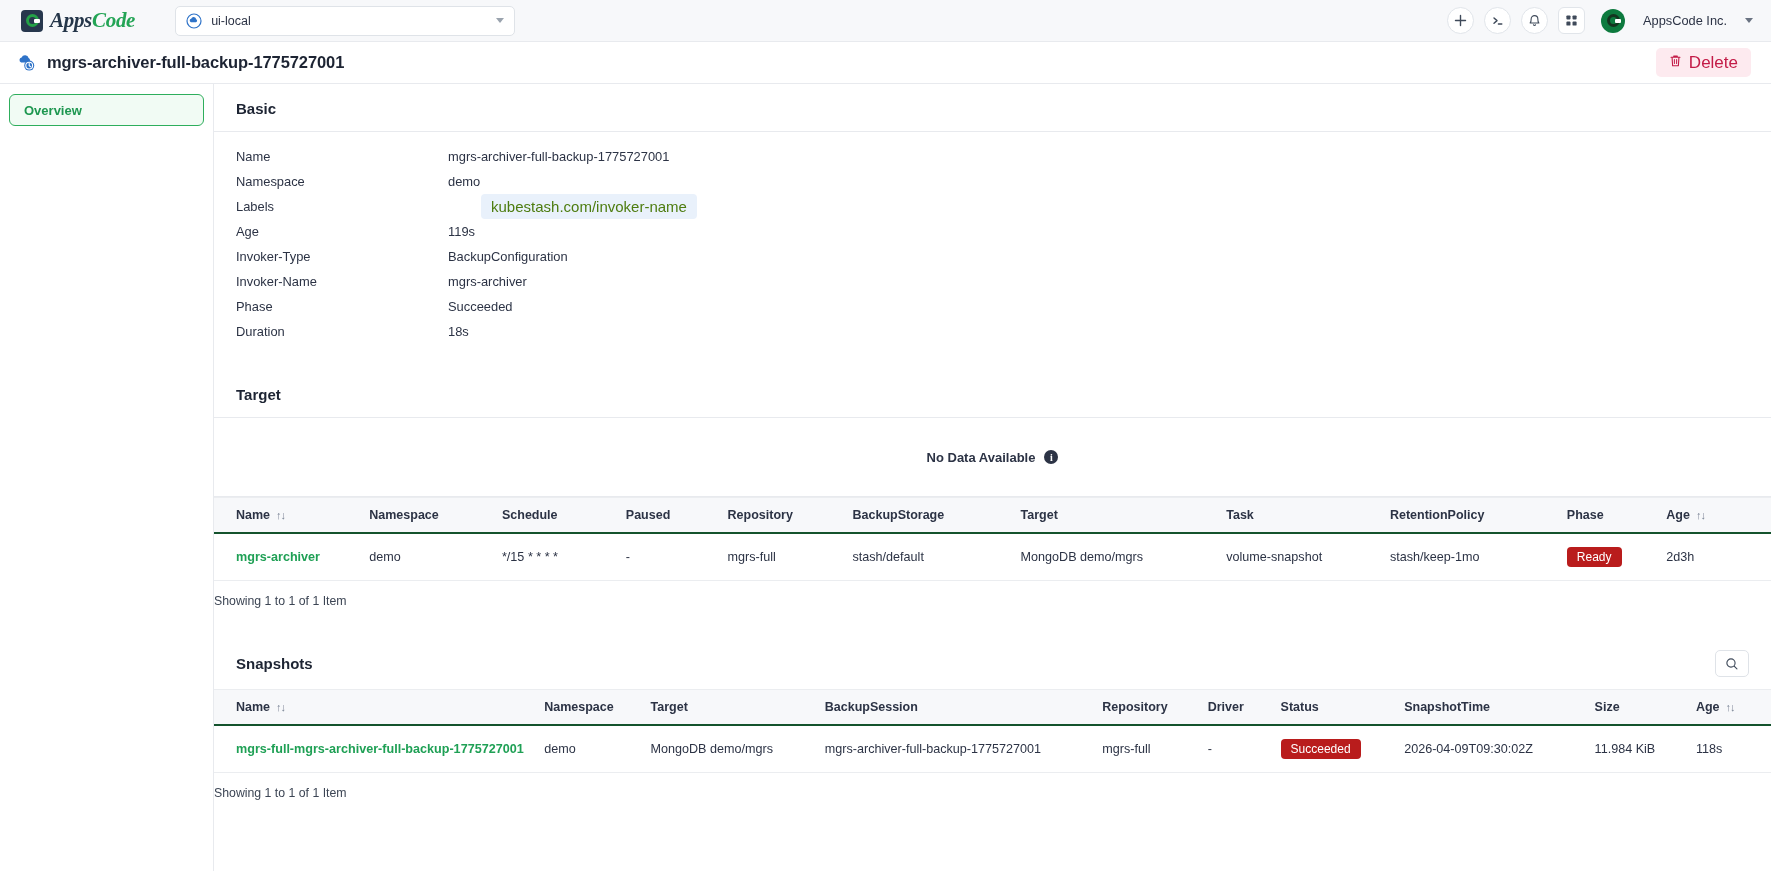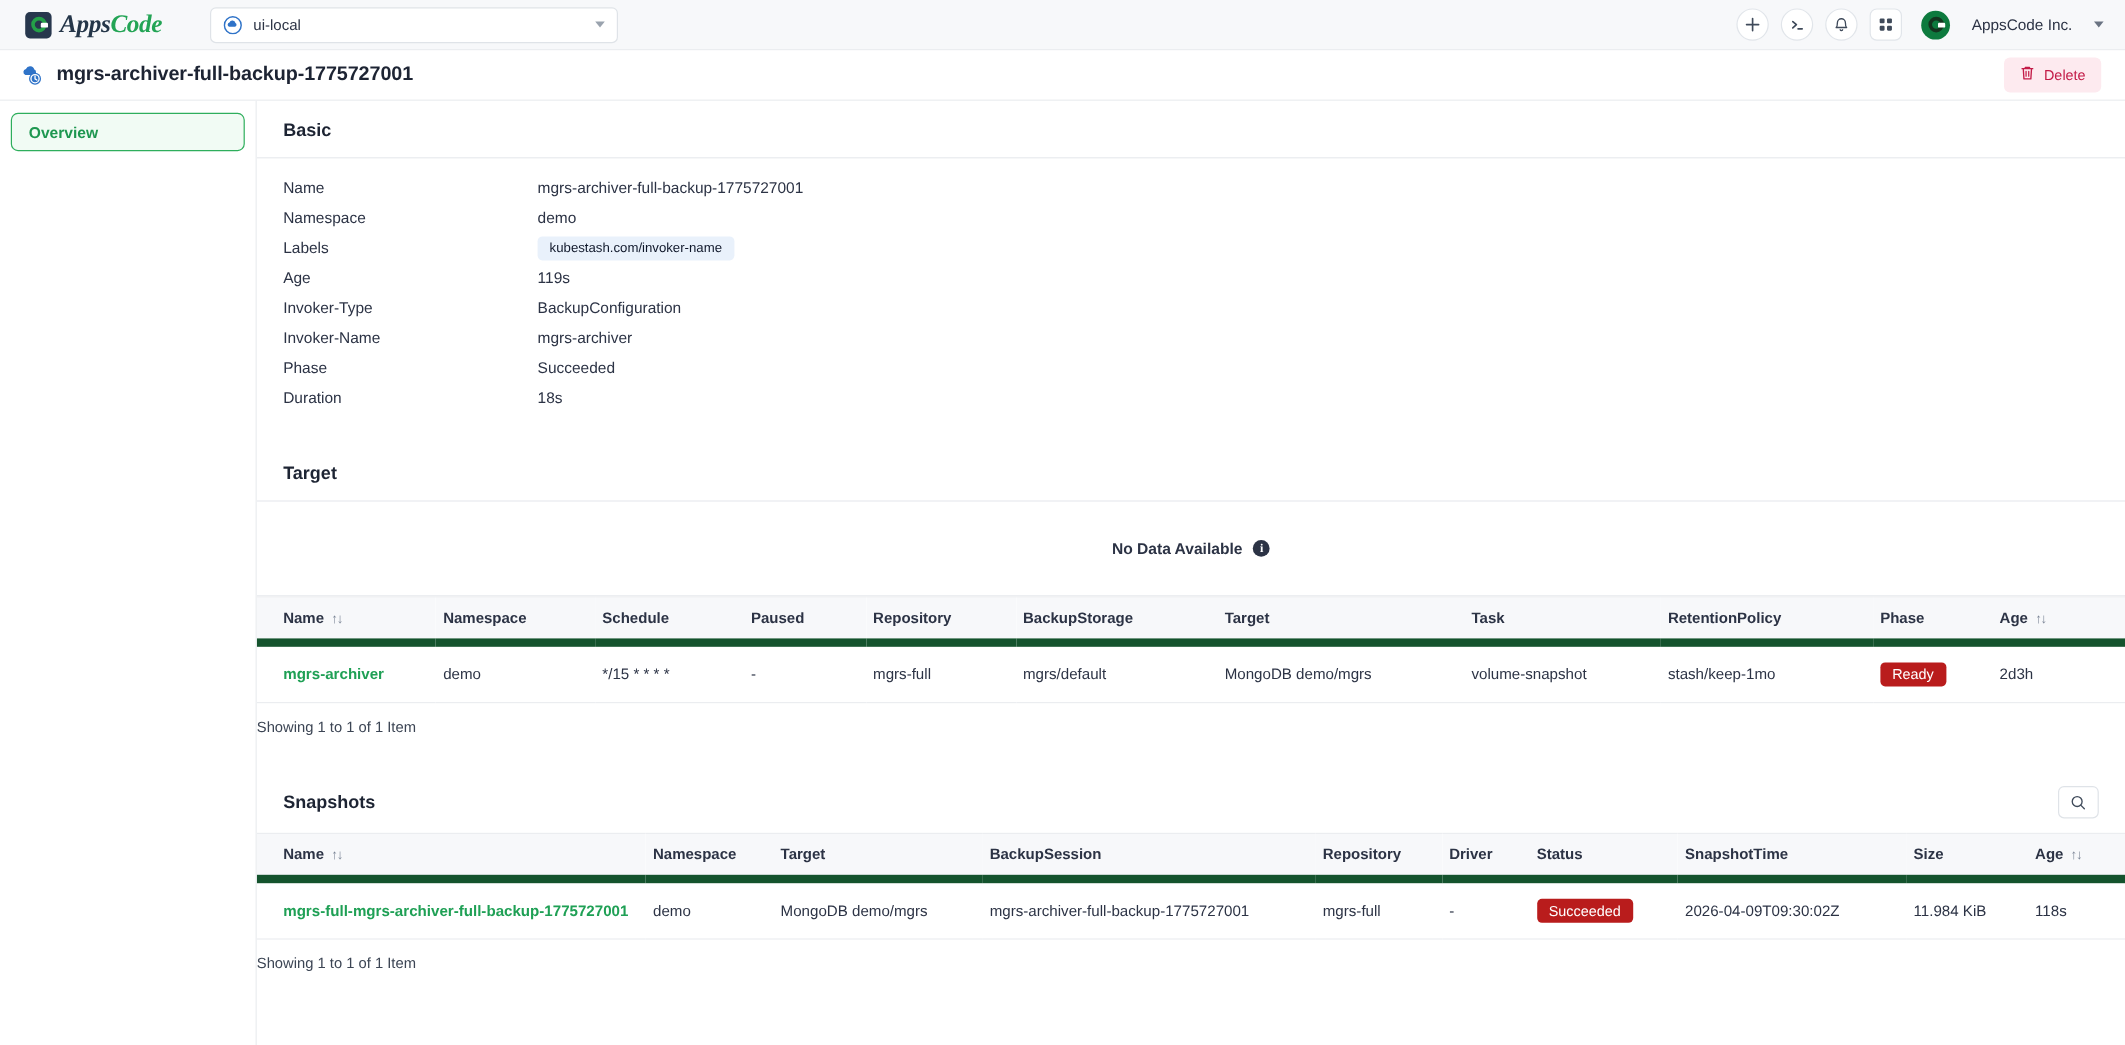--- a/index.html
+++ b/index.html
@@ -99,21 +99,21 @@
     background: #ffffff;
   }
   .ph-icon { width: 22px; height: 22px; margin-right: 9px; display: flex; align-items: center; justify-content: center; }
   .ph-title { font-size: 16.5px; font-weight: 700; color: #1d2433; letter-spacing: -0.1px; }
   .ph-spacer { flex: 1; }
   .delete-btn {
     display: flex; align-items: center; gap: 7px;
     background: #fdeaef; color: #c31b47;
     border: none; border-radius: 5px;
     height: 29px; padding: 0 13px;
-    font-size: 12px; font-family: inherit; cursor: pointer;
+    font-size: 17px; font-family: inherit; cursor: pointer;
   }
 
   
   .body-wrap { display: flex; height: calc(871px - 42px - 42px); }
   .sidebar {
     width: 214px; flex: 0 0 214px;
     background: #ffffff;
     border-right: 1px solid #e8eaee;
     padding: 10px 9px 0 9px;
   }
@@ -137,23 +137,24 @@
     padding: 16px 0 14px 22px;
   }
   .sec-divider { height: 1px; background: #e8eaee; }
 
   .kv-list { padding: 12px 0 26px 22px; }
   .kv-row { display: flex; align-items: center; min-height: 25px; }
   .kv-key { width: 212px; flex: 0 0 212px; font-size: 12.9px; color: #2c3345; }
   .kv-val { font-size: 12.9px; color: #2c3345; }
   .chip {
     display: inline-block;
-    background: #e9f1fb; color: #0f172a;
+    background: #e9f1fb; color: #4d7c0f;
     border-radius: 4px; padding: 4px 10px;
-    font-size: 11px;
+    font-size: 15px;
+    margin-left: 33px;
   }
 
   .nodata-wrap {
     display: flex; align-items: center; justify-content: center;
     height: 78px; gap: 9px;
   }
   .nodata-text { font-size: 13px; font-weight: 700; color: #2c3345; }
   .info-icon {
     width: 14px; height: 14px; border-radius: 50%;
     background: #2c3345; color: #ffffff;
@@ -170,21 +171,21 @@
   .tbl-head-bar .t { font-size: 15px; font-weight: 700; color: #1d2433; }
   .tbl-head-bar .sp { flex: 1; }
   .search-btn {
     width: 34px; height: 27px; border-radius: 5px;
     border: 1px solid #dfe3e8; background: #ffffff;
     display: flex; align-items: center; justify-content: center;
     cursor: pointer; color: #3f4a5a;
   }
 
   table { width: 100%; border-collapse: collapse; table-layout: fixed; }
-  thead tr { background: #f7f8fa; border-top: 1px solid #ebedf0; border-bottom: 7px solid #14532d; }
+  thead tr { background: #f7f8fa; border-top: 1px solid #ebedf0; border-bottom: 2px solid #14532d; }
   th {
     text-align: left; font-size: 12.5px; font-weight: 700; color: #2c3345;
     padding: 10px 6px; white-space: nowrap; overflow: hidden;
   }
   th:first-child, td:first-child { padding-left: 22px; }
   th .sorter { color: #7b8596; font-size: 11px; margin-left: 6px; font-weight: 400; letter-spacing: -1px; }
   td {
     font-size: 12.6px; color: #2c3345;
     padding: 13px 6px; white-space: nowrap; overflow: hidden; text-overflow: ellipsis;
   }
@@ -368,21 +369,21 @@
             <th><span>Age</span><span class="sorter">↑↓</span></th>
           </tr>
         </thead>
       <tbody>
           <tr>
             <td><span class="link">mgrs-archiver</span></td>
             <td><span>demo</span></td>
             <td><span>*/15 * * * *</span></td>
             <td><span>-</span></td>
             <td><span>mgrs-full</span></td>
-            <td><span>mgrs/default</span></td>
+            <td><span>stash/default</span></td>
             <td><span>MongoDB demo/mgrs</span></td>
             <td><span>volume-snapshot</span></td>
             <td><span>stash/keep-1mo</span></td>
             <td><span class="badge">Ready</span></td>
             <td><span>2d3h</span></td>
           </tr>
         </tbody>
     </table>
     <div class="showing">Showing 1 to 1 of 1 Item</div>
 

